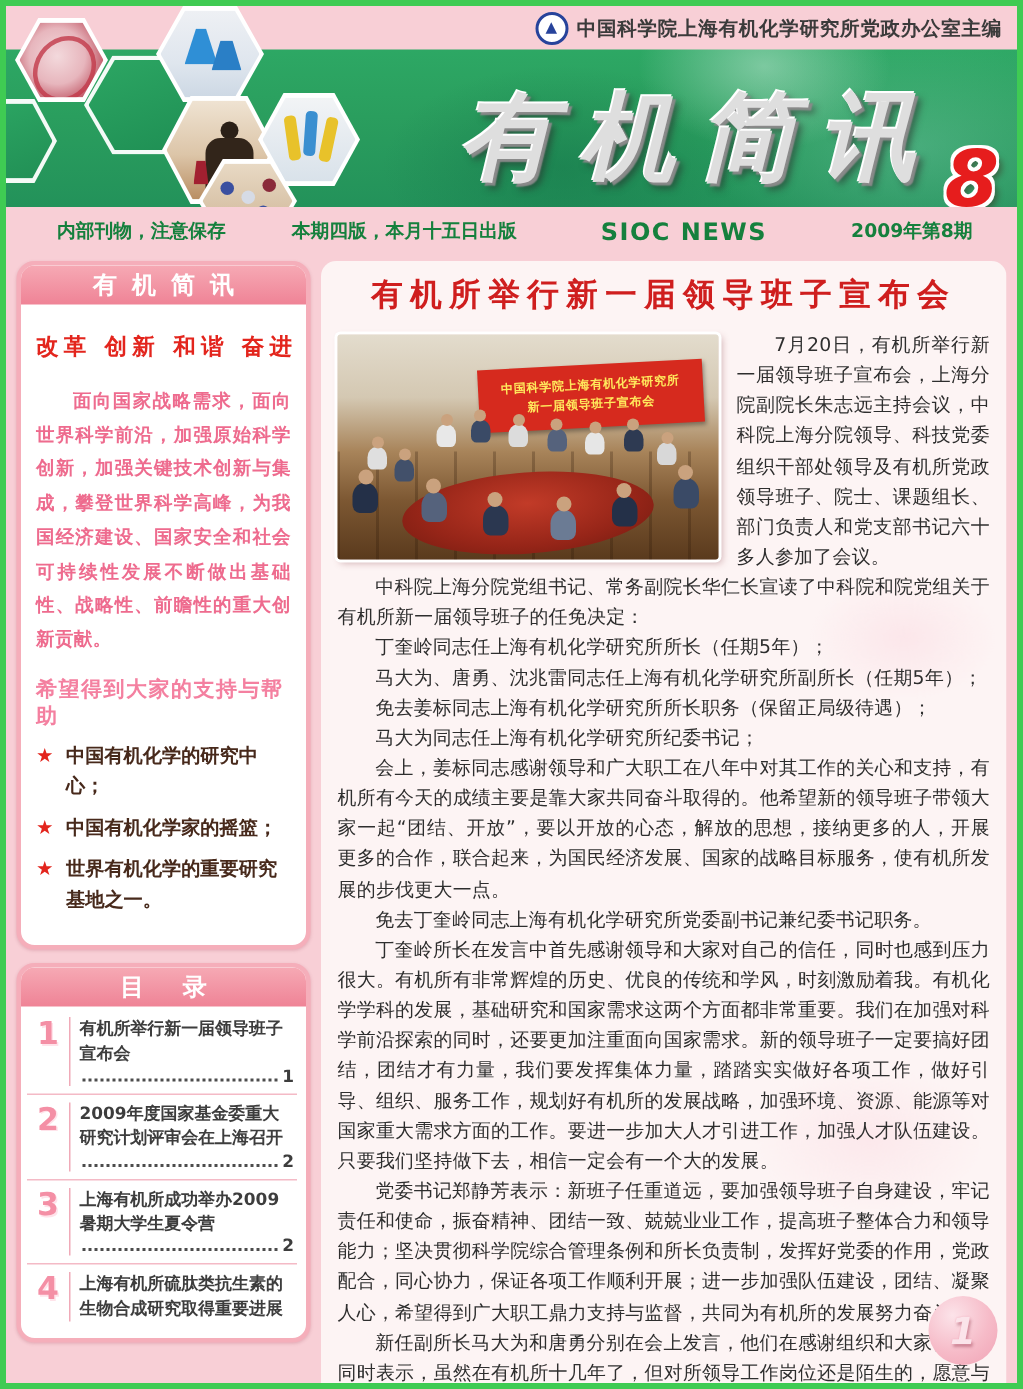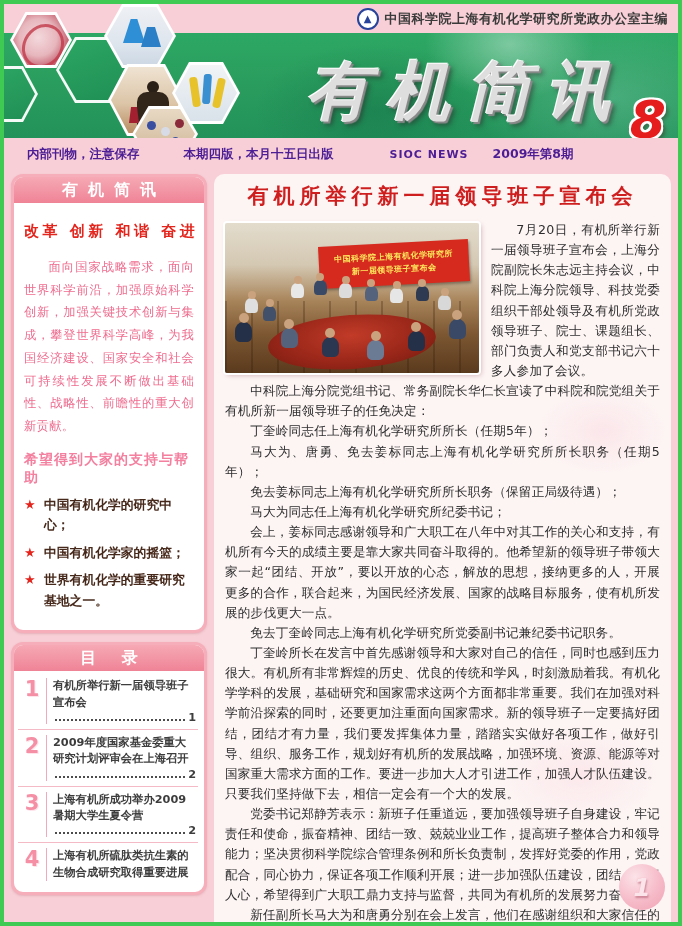--- a/index.html
+++ b/index.html
@@ -58,40 +58,40 @@
     font-size:64px; letter-spacing:16px; color:#dedede; white-space:nowrap;
     text-shadow:-1px -1px 0 #ffffff, 2px 2px 1px #8a8a8a, 4px 4px 5px rgba(40,40,40,.55);
   }
   .issue-big {
     position:absolute; right:12px; top:86px; font-size:52px; font-weight:bold; font-style:italic;
     color:#e61d1d;
     text-shadow:-2px -2px 0 #fff, 2px -2px 0 #fff, -2px 2px 0 #fff, 2px 2px 0 #fff, 4px 4px 4px rgba(60,0,0,.35);
   }
 
   
-  .info-bar { height:33px; display:flex; align-items:center; padding-left:23px;
-    font-size:12.5px; font-weight:bold; color:#4c1d95; }
+  .info-bar { height:33px; display:flex; align-items:center; padding-left:34px;
+    font-size:12.5px; font-weight:bold; color:#15803d; }
   .info-bar .sep1 { margin-right:44px; }
   .info-bar .sep2 { margin-right:56px; }
-  .info-bar .sioc { font-size:11px; letter-spacing:1px; margin-right:24px; }
+  .info-bar .sioc { font-size:16px; letter-spacing:1px; margin-right:56px; }
 
   
   .content { display:flex; gap:7px; padding:3px 7px 0 7px; align-items:flex-start; }
 
   .sidebar { width:196px; flex:none; display:flex; flex-direction:column; gap:9px; }
   .side-box { background:#fff; border:3px solid #f5aeba; border-radius:12px; overflow:hidden;
     box-shadow:0 1px 2px rgba(180,90,110,.25); }
   .side-box-header { height:26px; line-height:26px; text-align:center;
     background:linear-gradient(180deg,#f6a9b4 0%, #ef8396 100%);
     color:#fff; font-weight:bold; font-size:16px; letter-spacing:10px; text-indent:10px; }
   .guide-content { padding:12px 10px 12px 10px; }
   .motto { color:#e3251d; font-weight:bold; font-size:15px; letter-spacing:1.5px; line-height:2.2; white-space:nowrap; }
   .motto.spread { letter-spacing:3.5px;text-align:center; }
   .policy-title { margin-top:10px; color:#f480a0; font-weight:bold; font-size:13.5px; letter-spacing:.5px; }
-  .policy-text { margin-top:8px; color:#ee6b8e; font-weight:400; font-size:12.3px; line-height:1.85;
+  .policy-text { margin-top:8px; color:#ee6b8e; font-weight:700; font-size:12.3px; line-height:1.85;
     text-indent:2em; letter-spacing:.3px; text-align:justify; }
   .goal-title { margin-top:13px; color:#f480a0; font-weight:bold; font-size:14px; letter-spacing:1px; }
   .goal-list { margin-top:8px; }
   .goal-item { position:relative; padding-left:20px; margin:7px 0; color:#47291b; font-weight:bold;
     font-size:12.8px; line-height:1.6; }
   .goal-star { position:absolute; left:0; top:0; color:#e3251d; font-size:13px; }
 
   .toc-list { padding:2px 6px 6px 4px; }
   .toc-row { display:flex; padding:5px 2px 5px 0; border-top:1px solid #f4bac6; }
   .toc-row:first-child { border-top:none; }
@@ -297,21 +297,21 @@
         <span class="pp big" style="left:72%;top:72%;background:#243048;"></span>
         <span class="pp big" style="left:88%;top:64%;background:#3a4a66;"></span>
       </div>
 
         <p class="para">7月20日，有机所举行新一届领导班子宣布会，上海分院副院长朱志远主持会议，中科院上海分院领导、科技党委组织干部处领导及有机所党政领导班子、院士、课题组长、部门负责人和党支部书记六十多人参加了会议。</p>
 
         <p class="para">中科院上海分院党组书记、常务副院长华仁长宣读了中科院和院党组关于有机所新一届领导班子的任免决定：</p>
 
         <p class="para">丁奎岭同志任上海有机化学研究所所长（任期5年）；</p>
 
-        <p class="para">马大为、唐勇、免去姜标同志上海有机化学研究所所长职务（任期5年）；</p>
+        <p class="para">马大为、唐勇、沈兆雷同志任上海有机化学研究所副所长（任期5年）；</p>
 
         <p class="para">免去姜标同志上海有机化学研究所所长职务（保留正局级待遇）；</p>
 
         <p class="para">马大为同志任上海有机化学研究所纪委书记；</p>
 
         <p class="para">会上，姜标同志感谢领导和广大职工在八年中对其工作的关心和支持，有机所有今天的成绩主要是靠大家共同奋斗取得的。他希望新的领导班子带领大家一起“团结、开放”，要以开放的心态，解放的思想，接纳更多的人，开展更多的合作，联合起来，为国民经济发展、国家的战略目标服务，使有机所发展的步伐更大一点。</p>
 
         <p class="para">免去丁奎岭同志上海有机化学研究所党委副书记兼纪委书记职务。</p>
 
         <p class="para">丁奎岭所长在发言中首先感谢领导和大家对自己的信任，同时也感到压力很大。有机所有非常辉煌的历史、优良的传统和学风，时刻激励着我。有机化学学科的发展，基础研究和国家需求这两个方面都非常重要。我们在加强对科学前沿探索的同时，还要更加注重面向国家需求。新的领导班子一定要搞好团结，团结才有力量，我们要发挥集体力量，踏踏实实做好各项工作，做好引导、组织、服务工作，规划好有机所的发展战略，加强环境、资源、能源等对国家重大需求方面的工作。要进一步加大人才引进工作，加强人才队伍建设。只要我们坚持做下去，相信一定会有一个大的发展。</p>

